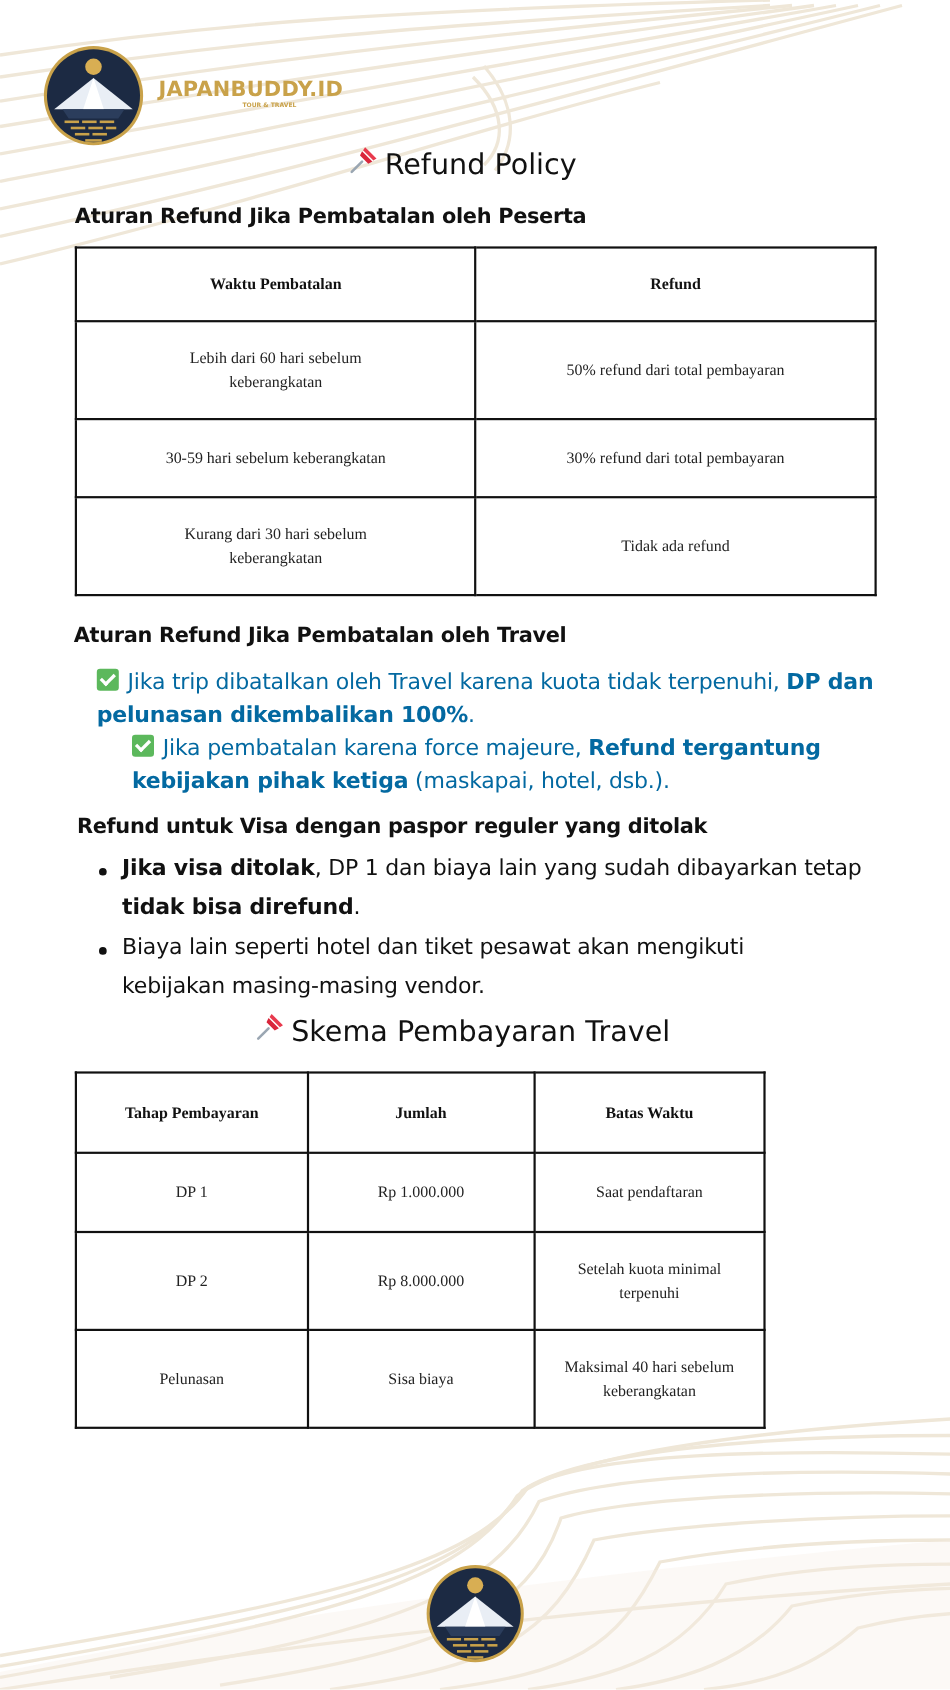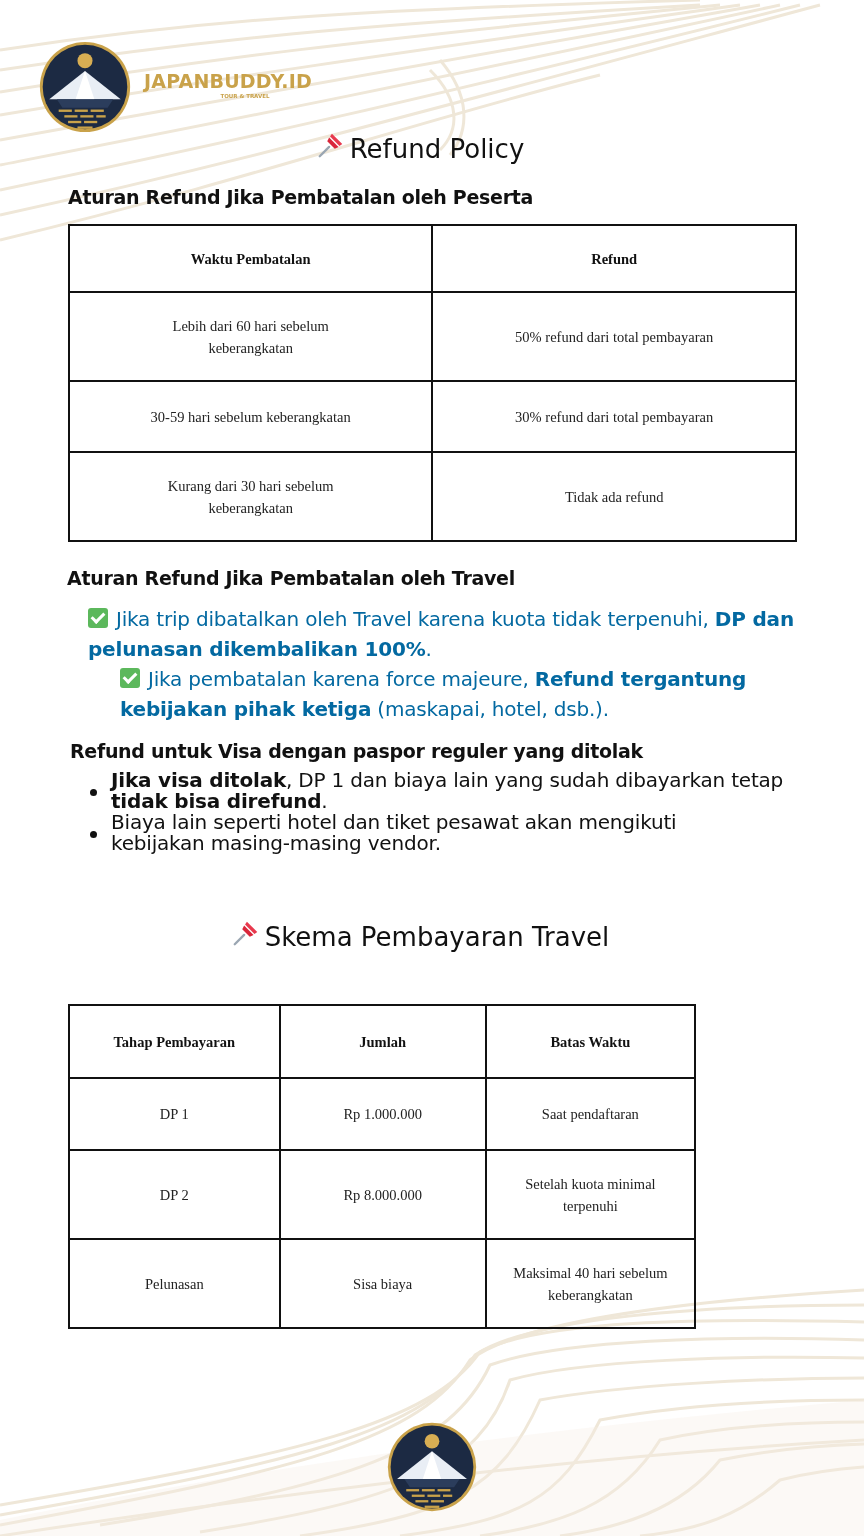--- a/index.html
+++ b/index.html
@@ -25,30 +25,30 @@
   .h2 { position: absolute; font-family: "DejaVu Sans", sans-serif; font-weight: bold; font-size: 19px; color: #111; letter-spacing: -0.3px; }
 
   table.grid { position: absolute; border-collapse: collapse; font-family: Liberation Serif, serif; }
   table.grid td, table.grid th { border: 2px solid #111; text-align: center; vertical-align: middle; font-size: 14.5px; color: #222; line-height: 22px; padding: 0 18px; }
   table.grid th { font-weight: bold; font-size: 14.5px; color: #111; }
 
   .t1 { left: 68px; top: 224px; width: 729px; }
   .t1 col.c1 { width: 364px; } .t1 col.c2 { width: 365px; }
   .t1 tr.h { height: 67px; } .t1 tr.r1 { height: 89px; } .t1 tr.r2 { height: 71px; } .t1 tr.r3 { height: 89px; }
 
-  .t2 { left: 68px; top: 1004px; width: 628px; }
+  .t2 { left: 68px; top: 974px; width: 628px; }
   .t2 col { width: 236px; }
   .t2 tr.h { height: 73px; } .t2 tr.r1 { height: 72px; } .t2 tr.r2 { height: 89px; } .t2 tr.r3 { height: 89px; }
 
   .para { position: absolute; font-family: "DejaVu Sans", sans-serif; font-size: 20px; line-height: 29.5px; color: #0369a1; letter-spacing: -0.2px; }
   .para b { font-weight: bold; }
   .check { display: inline-block; width: 20px; height: 20px; background: #5cb85c; border-radius: 3px; vertical-align: -2px; margin-right: 8px; position: relative; }
   .check::after { content: ""; position: absolute; left: 6px; top: 2px; width: 5px; height: 10px; border: solid #fff; border-width: 0 3px 3px 0; transform: rotate(45deg); }
 
-  .bullet-list { position: absolute; left: 88px; top: 770px; width: 700px; font-family: "DejaVu Sans", sans-serif; font-size: 20px; line-height: 21px; color: #111; letter-spacing: -0.2px; }
+  .bullet-list { position: absolute; left: 88px; top: 770px; width: 700px; font-family: "DejaVu Sans", sans-serif; font-size: 20px; line-height: 36px; color: #111; letter-spacing: -0.2px; }
   .bullet-item { position: relative; padding-left: 23px; }
   .bullet-dot { position: absolute; left: 2px; top: 19px; width: 7px; height: 7px; border-radius: 50%; background: #111; }
 
   .logo-bottom { position: absolute; left: 386px; top: 1421px; width: 92px; height: 92px; }
 </style>
 </head>
 <body>
 
 <svg class="bg" viewBox="0 0 864 1536" xmlns="http://www.w3.org/2000/svg">
   <g fill="none" stroke="#efe7d8" stroke-width="3">

